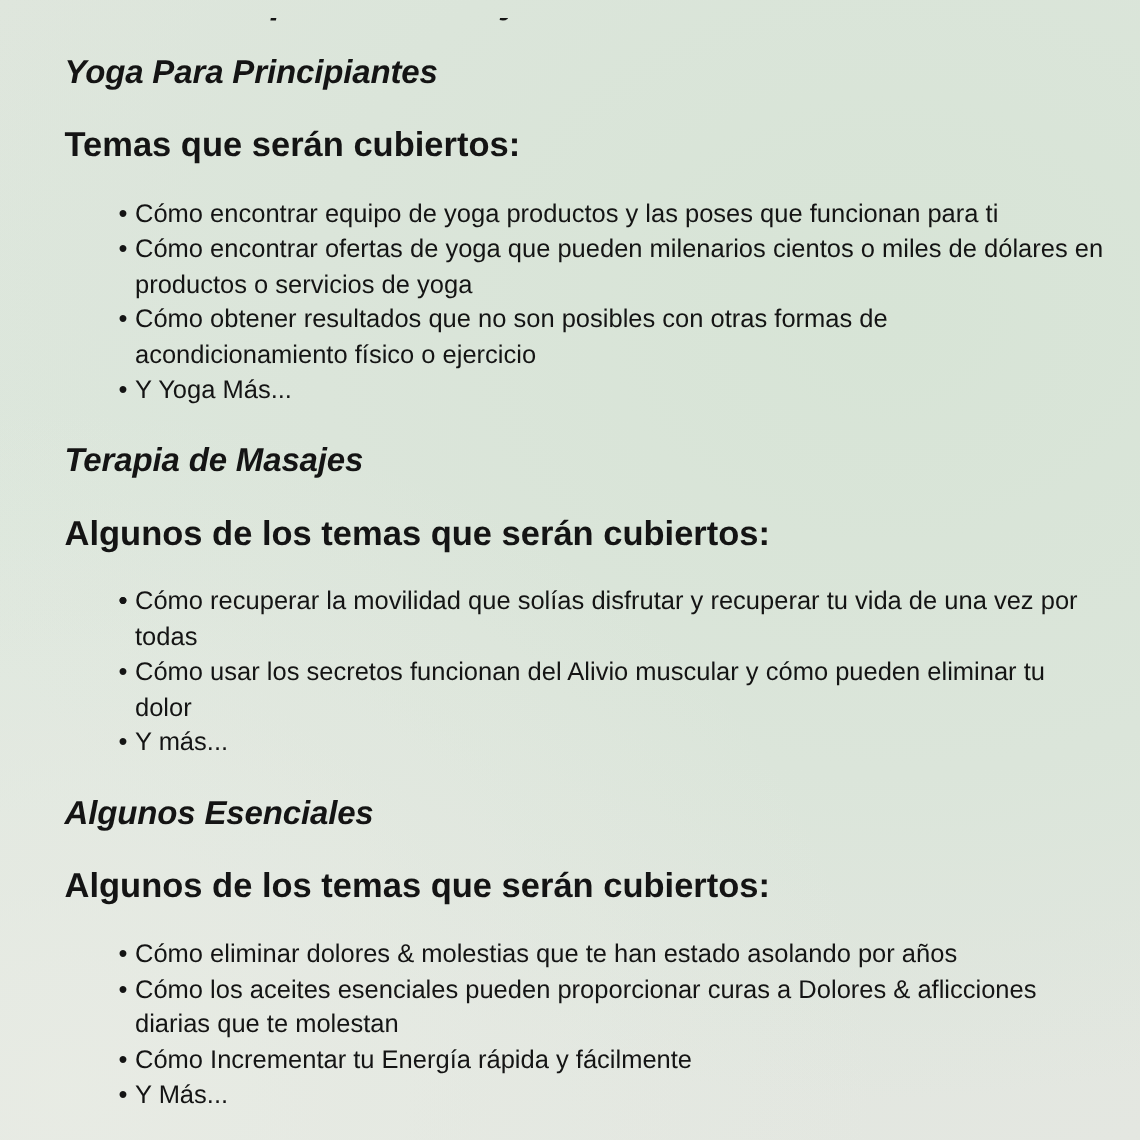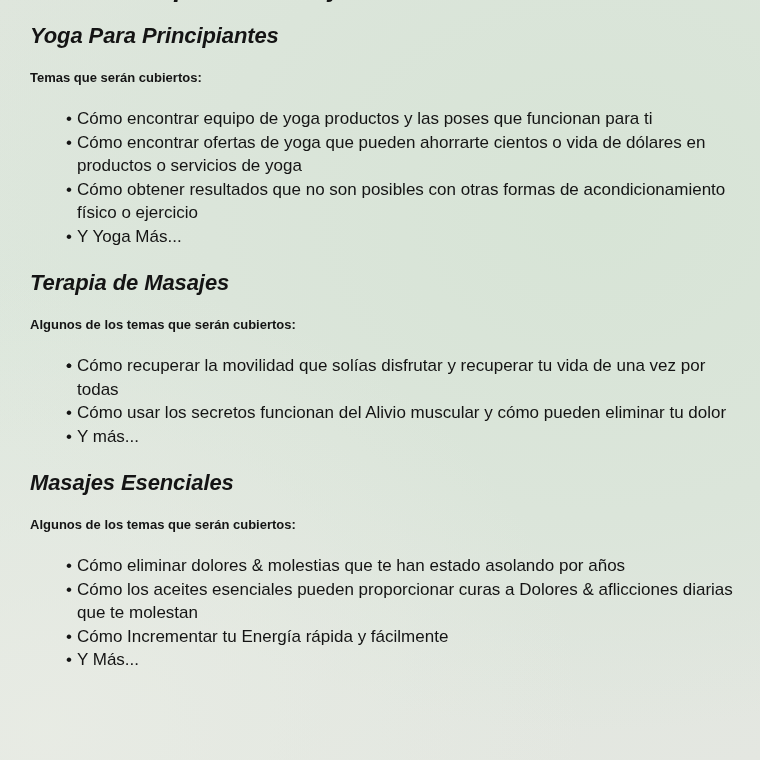--- a/index.html
+++ b/index.html
@@ -32,21 +32,22 @@
     content: "";
     position: absolute;
     inset: 0;
     background: radial-gradient(130% 110% at 6% 96%, rgba(233,236,229,0.85) 0%, rgba(233,236,229,0) 55%);
     pointer-events: none;
   }
 
   .content {
     position: relative;
     z-index: 2;
-    padding: 0 24px 0 30px;
+    padding: 12px 24px 0 30px;
+    margin-left: 13px;
   }
 
   
   .clipped-title-wrap {
     height: 8px;
     overflow: hidden;
     position: relative;
   }
   .clipped-title {
     position: absolute;
@@ -68,21 +69,21 @@
     font-size: 22px;
     font-weight: bold;
     font-style: italic;
     letter-spacing: -0.1px;
     line-height: 1.1;
     margin: 0;
     color: #141414;
   }
 
   .section-subtitle {
-    font-size: 13px;
+    font-size: 23px;
     font-weight: bold;
     line-height: 1.15;
     margin: 0;
     color: #141414;
   }
 
   ul.bullets {
     list-style: none;
     margin: 0;
     padding: 0 0 0 36px;
@@ -120,21 +121,21 @@
 
     <div class="lead"></div>
 
     <div class="section">
       <h2 class="section-title">Yoga Para Principiantes</h2>
       <div class="gap-title-to-sub"></div>
       <h3 class="section-subtitle">Temas que serán cubiertos:</h3>
       <div class="gap-sub-to-list"></div>
       <ul class="bullets">
         <li><span class="dot">•</span><span>Cómo encontrar equipo de yoga productos y las poses que funcionan para ti</span></li>
-        <li><span class="dot">•</span><span>Cómo encontrar ofertas de yoga que pueden ahorrarte cientos o vida de dólares en productos o servicios de yoga</span></li>
+        <li><span class="dot">•</span><span>Cómo encontrar ofertas de yoga que pueden milenarios cientos o miles de dólares en productos o servicios de yoga</span></li>
         <li><span class="dot">•</span><span>Cómo obtener resultados que no son posibles con otras formas de acondicionamiento físico o ejercicio</span></li>
         <li><span class="dot">•</span><span>Y Yoga Más...</span></li>
       </ul>
     </div>
 
     <div class="gap-list-to-next"></div>
 
     <div class="section">
       <h2 class="section-title">Terapia de Masajes</h2>
       <div class="gap-title-to-sub"></div>
@@ -144,21 +145,21 @@
         <li><span class="dot">•</span></li>
         <li><span class="dot">•</span><span>Cómo recuperar la movilidad que solías disfrutar y recuperar tu vida de una vez por todas</span></li>
         <li><span class="dot">•</span><span>Cómo usar los secretos funcionan del Alivio muscular y cómo pueden eliminar tu dolor</span></li>
         <li><span class="dot">•</span><span>Y más...</span></li>
       </ul>
     </div>
 
     <div class="gap-list-to-next"></div>
 
     <div class="section">
-      <h2 class="section-title">Masajes Esenciales</h2>
+      <h2 class="section-title">Algunos Esenciales</h2>
       <div class="gap-title-to-sub"></div>
       <h3 class="section-subtitle">Algunos de los temas que serán cubiertos:</h3>
       <div class="gap-sub-to-list"></div>
       <ul class="bullets">
         <li><span class="dot">•</span><span>Cómo eliminar dolores &amp; molestias que te han estado asolando por años</span></li>
         <li><span class="dot">•</span><span>Cómo los aceites esenciales pueden proporcionar curas a Dolores &amp; aflicciones diarias que te molestan</span></li>
         <li><span class="dot">•</span><span>Cómo Incrementar tu Energía rápida y fácilmente</span></li>
         <li><span class="dot">•</span><span>Y Más...</span></li>
       </ul>
     </div>

